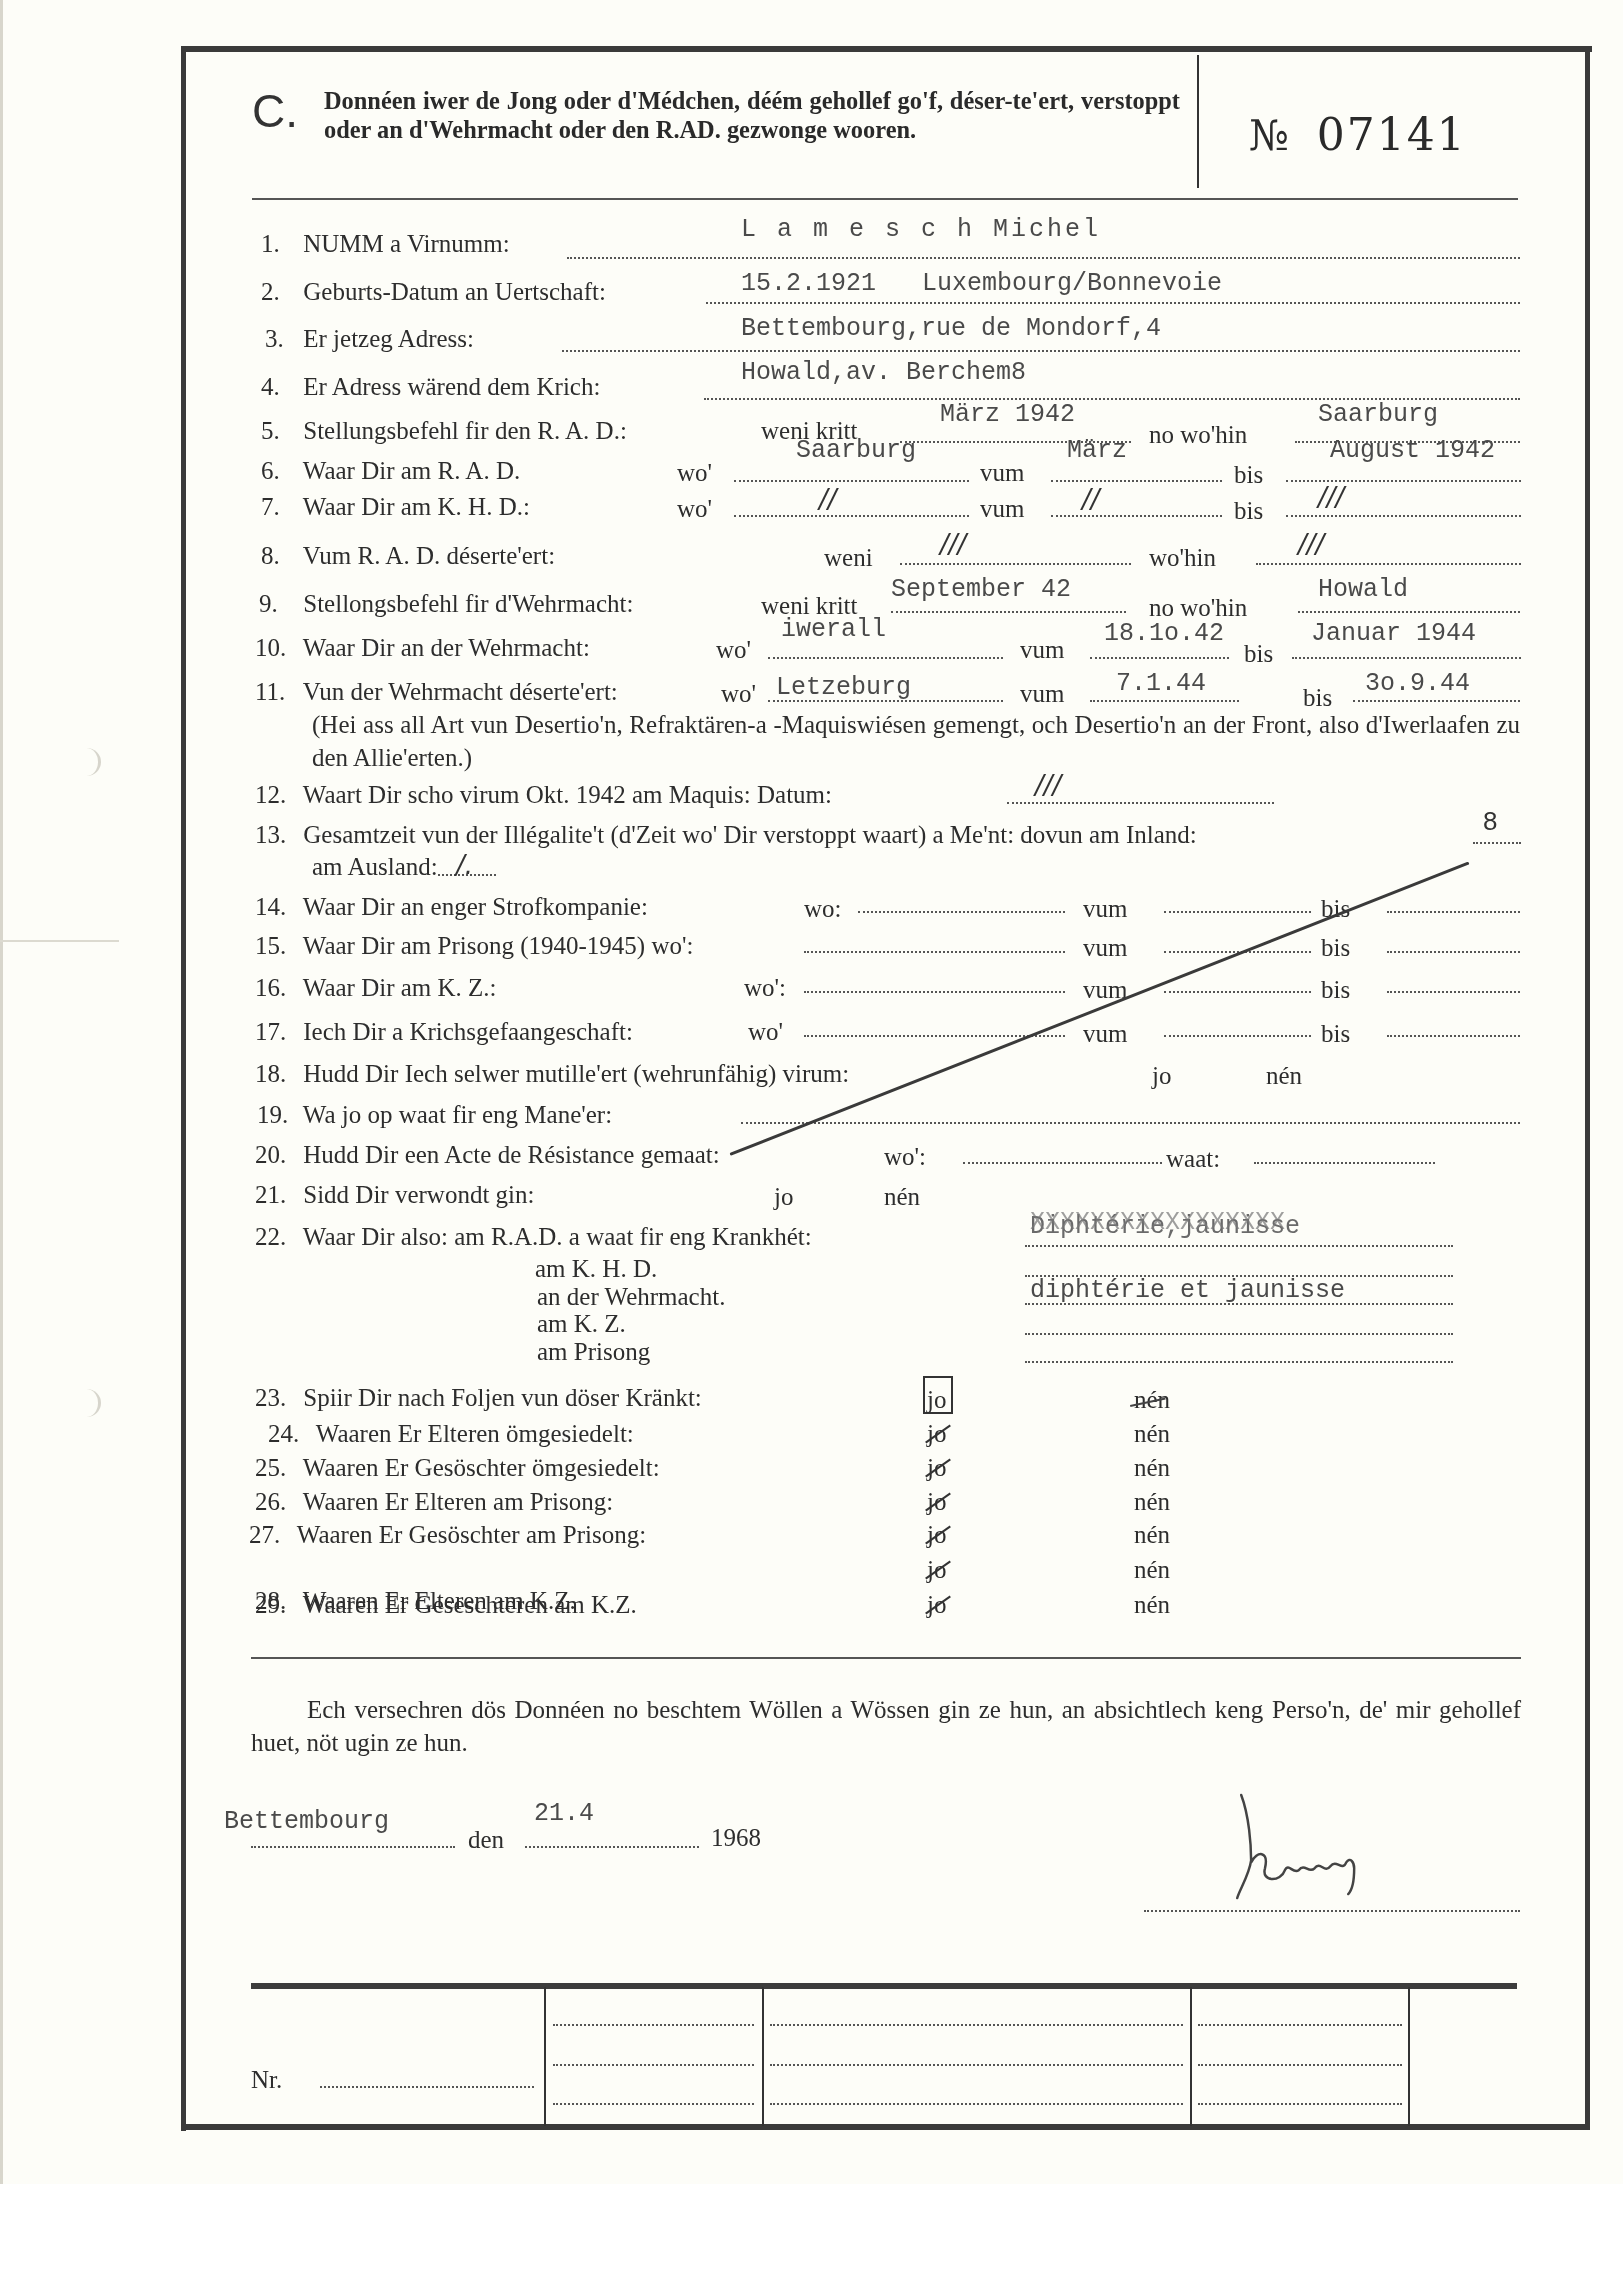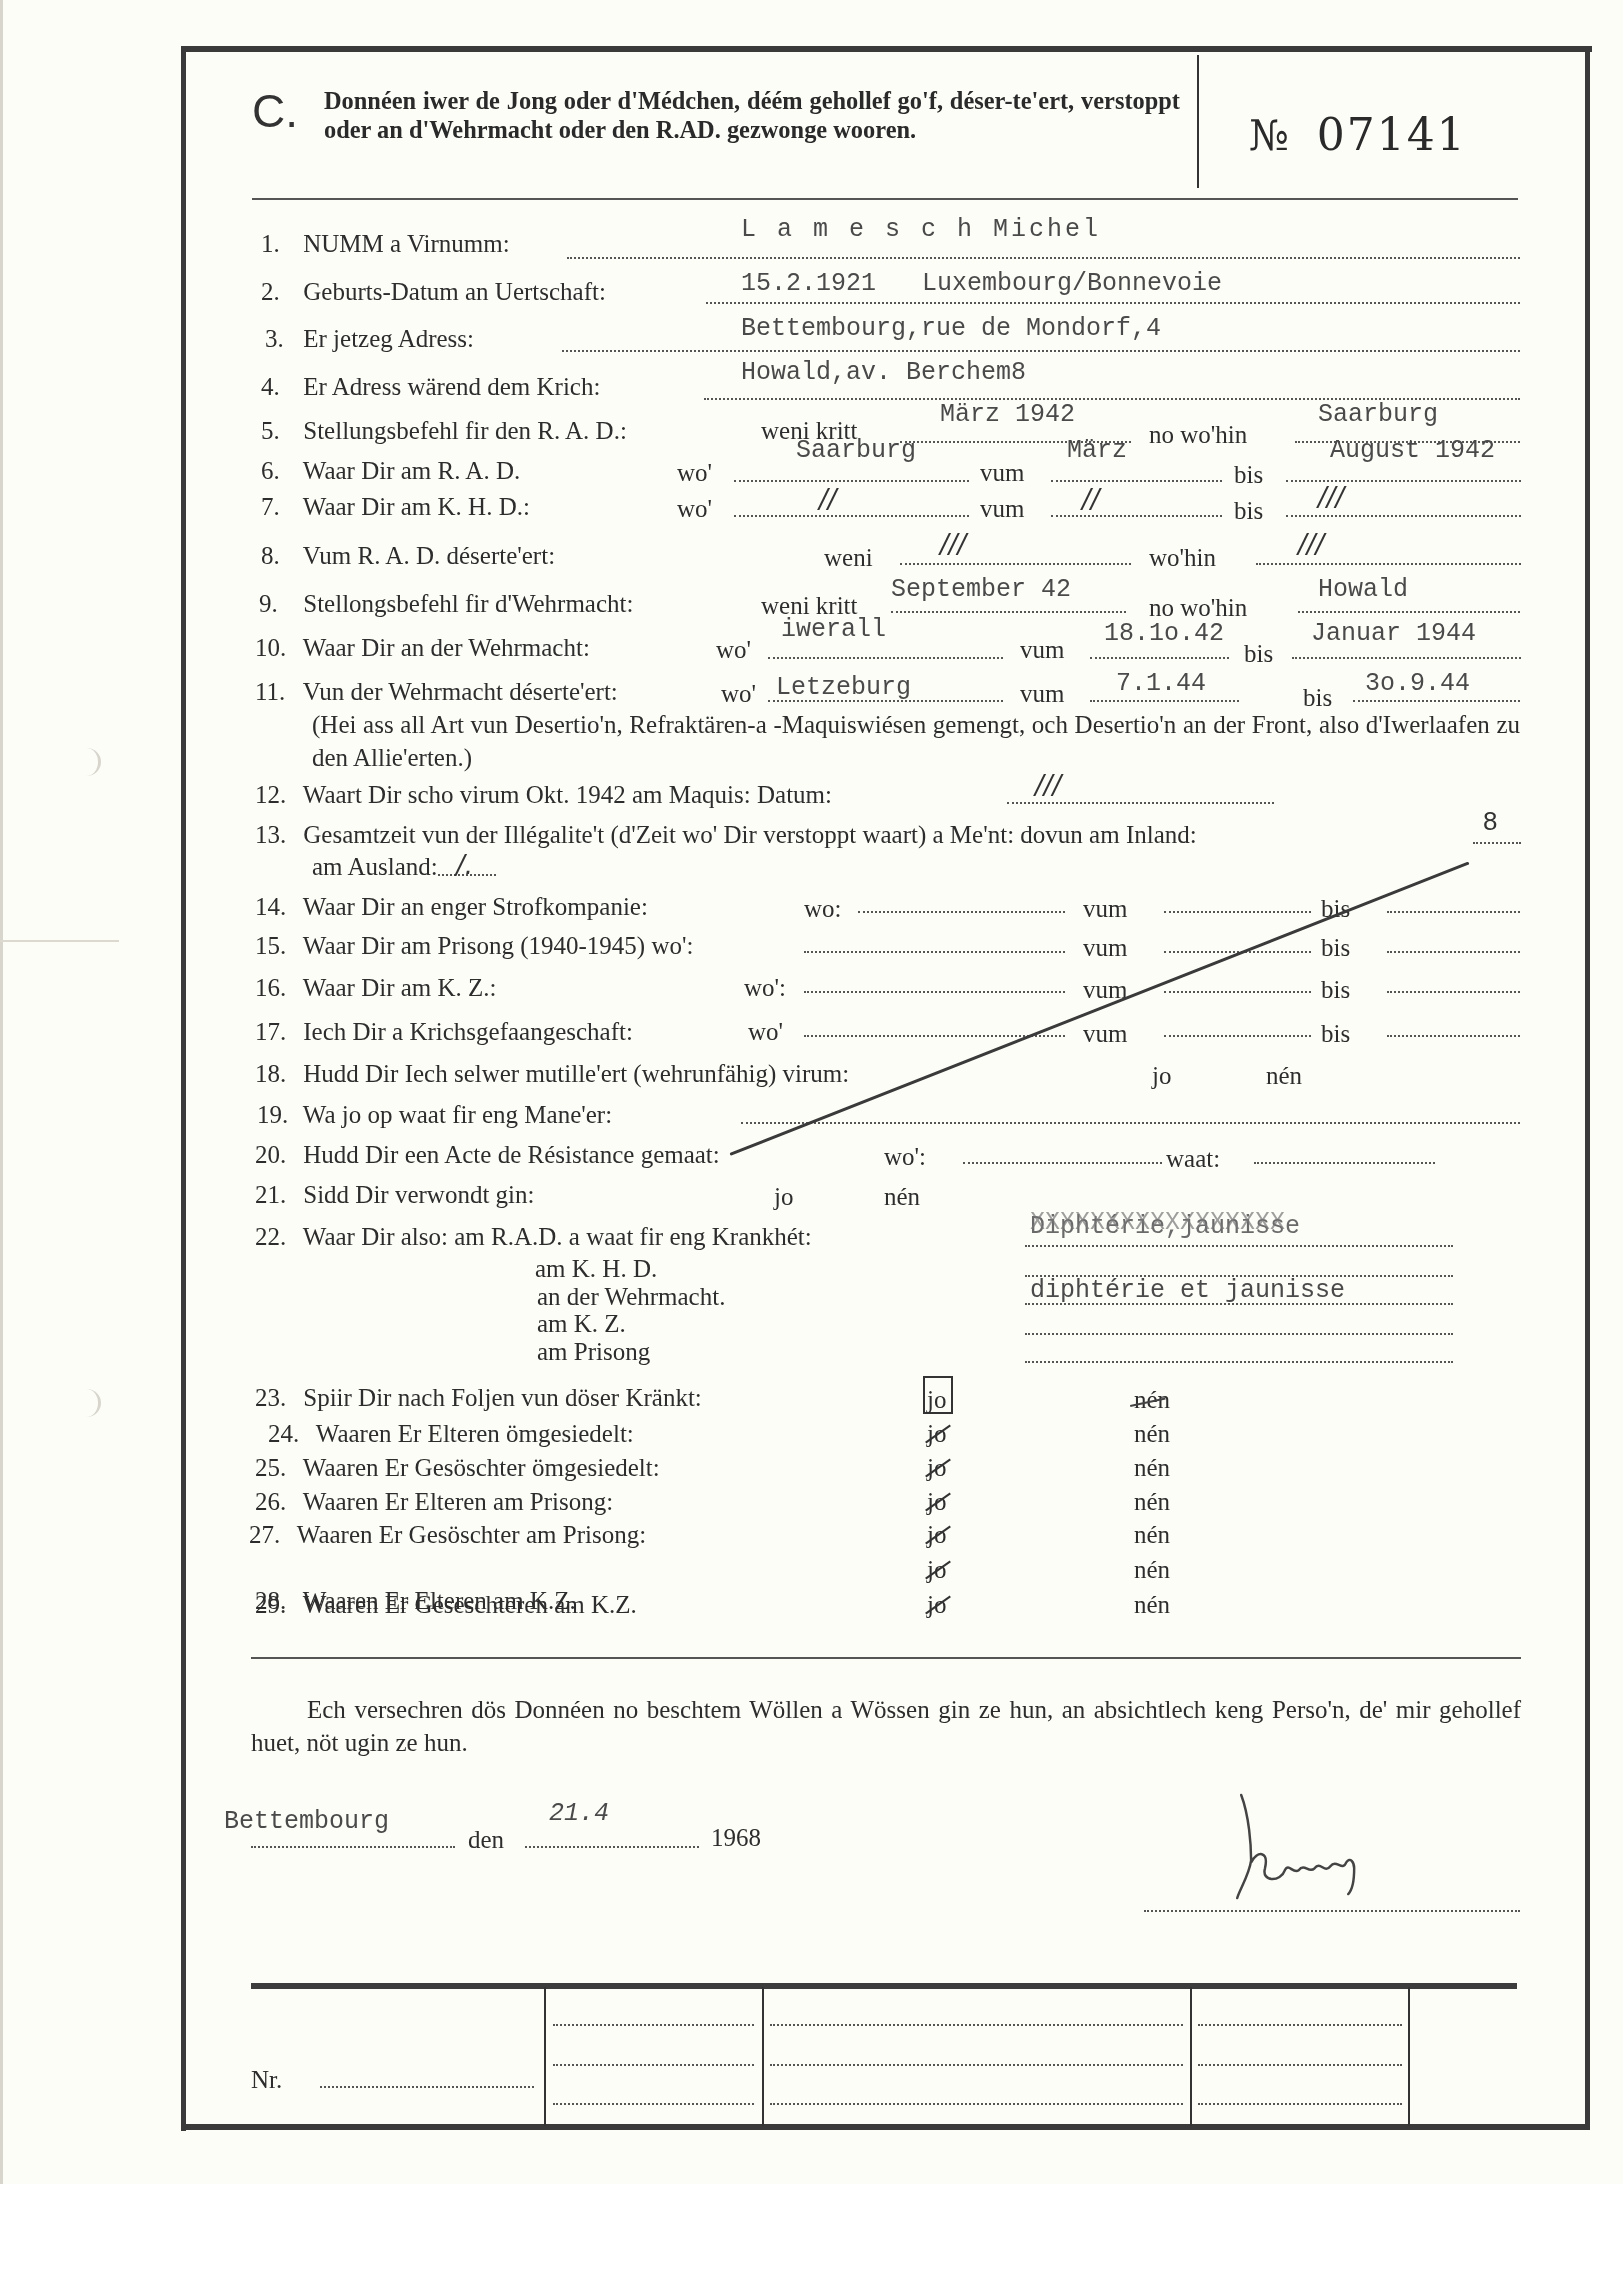--- a/index.html
+++ b/index.html
@@ -260,21 +260,21 @@
 <svg class="cross-out" viewBox="0 0 1632 2304">
   <line x1="1475" y1="868" x2="735" y2="1160" stroke="#3a3a3a" stroke-width="3" stroke-linecap="round"></line>
 </svg>
 
 <div style="position:absolute; left:251px; top:1657px; width:1270px; height:2px; background:#555;"></div>
 <div class="decl">Ech versechren dös Donnéen no beschtem Wöllen a Wössen gin ze hun, an absichtlech keng Perso'n, de' mir gehollef huet, nöt ugin ze hun.</div>
 
 <div class="tw" style="left:224px; top:1809px;">Bettembourg</div>
 <div class="dots" style="left:251px; top:1846px; width:204px;"></div>
 <div class="lbl" style="left:468px; top:1827px;">den</div>
-<div class="tw" style="left:549px; top:1801px;font-style:italic;">21.4</div>
+<div class="tw" style="left:534px; top:1801px;">21.4</div>
 <div class="dots" style="left:525px; top:1846px; width:174px;"></div>
 <div class="lbl" style="left:711px; top:1825px;">1968</div>
 
 <svg class="signature" width="179" height="109" viewBox="0 0 180 110">
   <path d="M12 4 C 20 25, 22 55, 22 70 C 20 85, 10 100, 8 108 M 22 72 C 28 60, 40 60, 36 78 C 32 92, 52 92, 56 80 C 60 72, 64 84, 70 80 C 76 72, 80 84, 86 78 C 92 70, 96 84, 102 76 C 108 68, 114 82, 118 72 C 122 66, 126 72, 126 78 C 126 90, 124 100, 120 104" stroke="#444" stroke-width="2.5" fill="none" stroke-linecap="round"></path>
 </svg>
 <div class="dots" style="left:1144px; top:1910px; width:376px;"></div>
 
 <div class="tbl-bar"></div>
 <div class="tbl-vline" style="left:544px;"></div>

